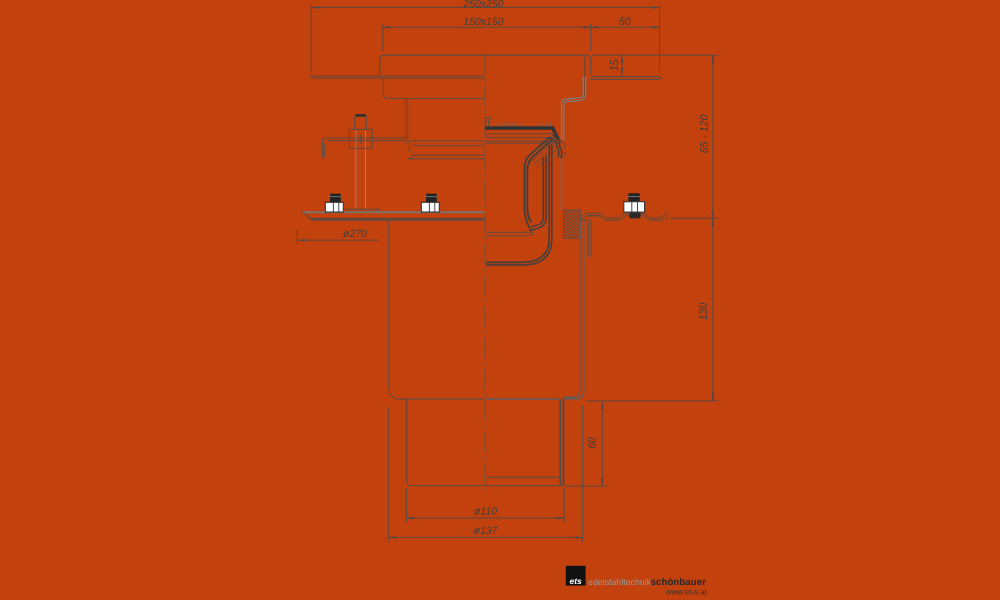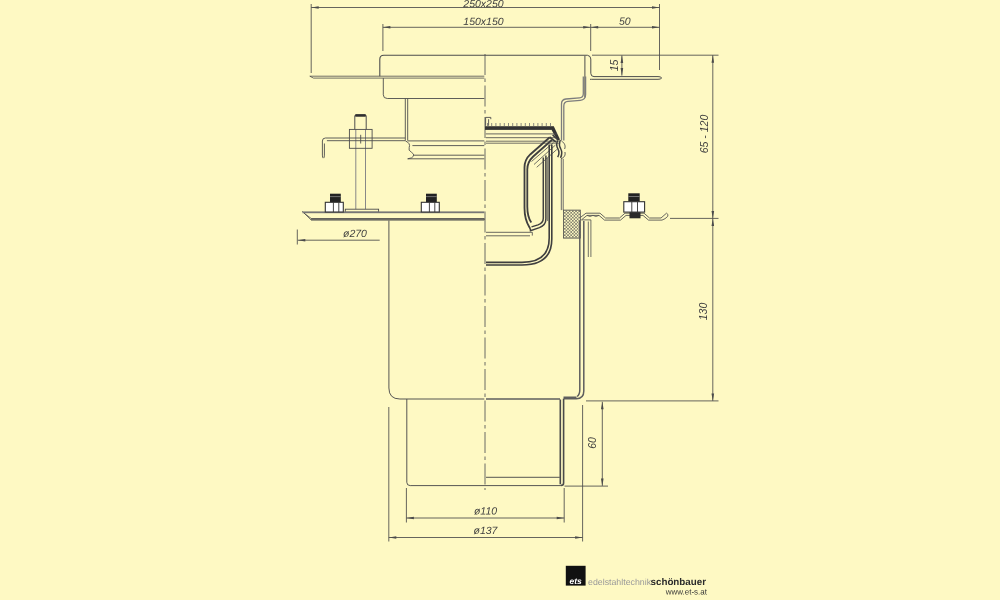--- a/index.html
+++ b/index.html
@@ -1,16 +1,16 @@
 <!DOCTYPE html>
 <html><head>
 <meta charset="utf-8">
 <style>
   html,body{margin:0;padding:0;background:#ffffff;}
-  .page{width:1000px;height:600px;position:relative;background:#fef9c3;overflow:hidden;opacity:0.999;will-change:transform;}
+  .page{width:1000px;height:600px;position:relative;background:#c2410c;overflow:hidden;opacity:0.999;will-change:transform;}
   svg{display:block;}
   text{font-family:"Liberation Sans", sans-serif;}
   .dim{font-style:italic;font-size:10.5px;fill:#3f3f3f;}
 </style>
 </head>
 <body>
 <div class="page">
 <svg width="1000" height="600" viewBox="0 0 1000 600">
 
 <g stroke="#5a5a5a" stroke-width="0.9" fill="none">

